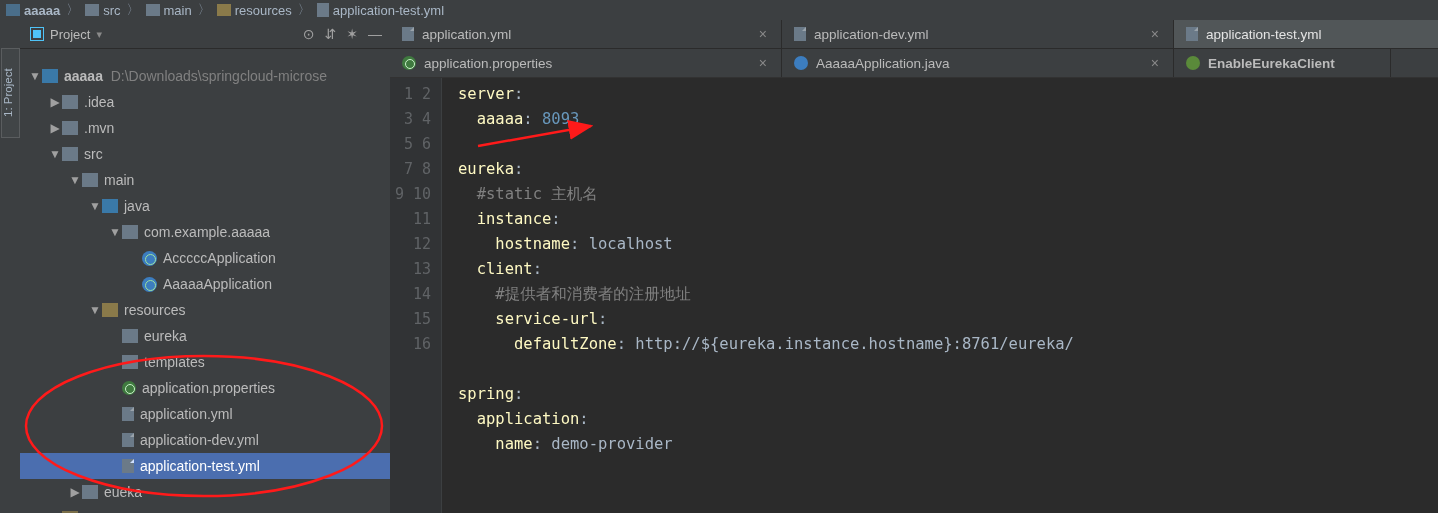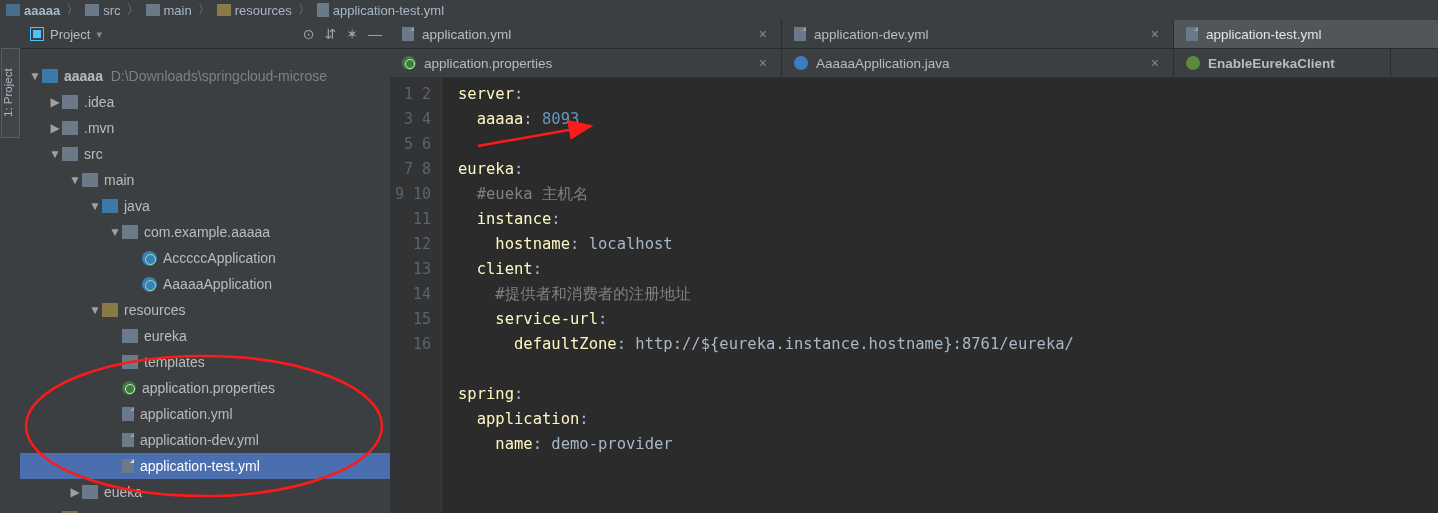--- a/index.html
+++ b/index.html
@@ -436,21 +436,21 @@
 <span>11</span>
 <span>12</span>
 <span>13</span>
 <span>14</span>
 <span>15</span>
 <span>16</span></div>
 <div class="code"><span class="c-key">server</span><span>:</span>
   <span class="c-key">aaaaa</span><span>: </span><span class="c-val">8093</span>
 
 <span class="c-key">eureka</span><span>:</span>
-<span class="c-comment">  #eueka 主机名</span>
+<span class="c-comment">  #static 主机名</span>
   <span class="c-key">instance</span><span>:</span>
     <span class="c-key">hostname</span><span>: </span><span class="c-text">localhost</span>
   <span class="c-key">client</span><span>:</span>
 <span class="c-comment">    #提供者和消费者的注册地址</span>
     <span class="c-key">service-url</span><span>:</span>
       <span class="c-key">defaultZone</span><span>: </span><span class="c-text">http://${eureka.instance.hostname}:8761/eureka/</span>
 
 <span class="c-key">spring</span><span>:</span>
   <span class="c-key">application</span><span>:</span>
     <span class="c-key">name</span><span>: </span><span class="c-text">demo-provider</span>

